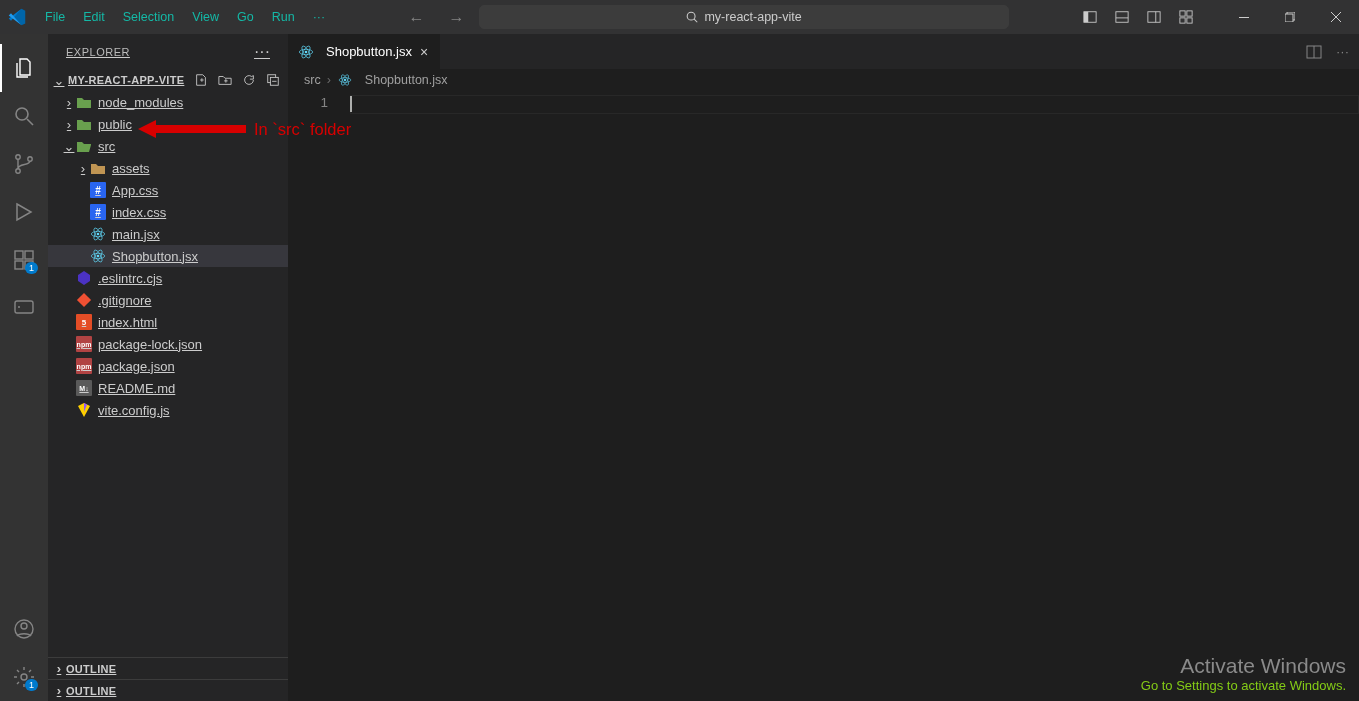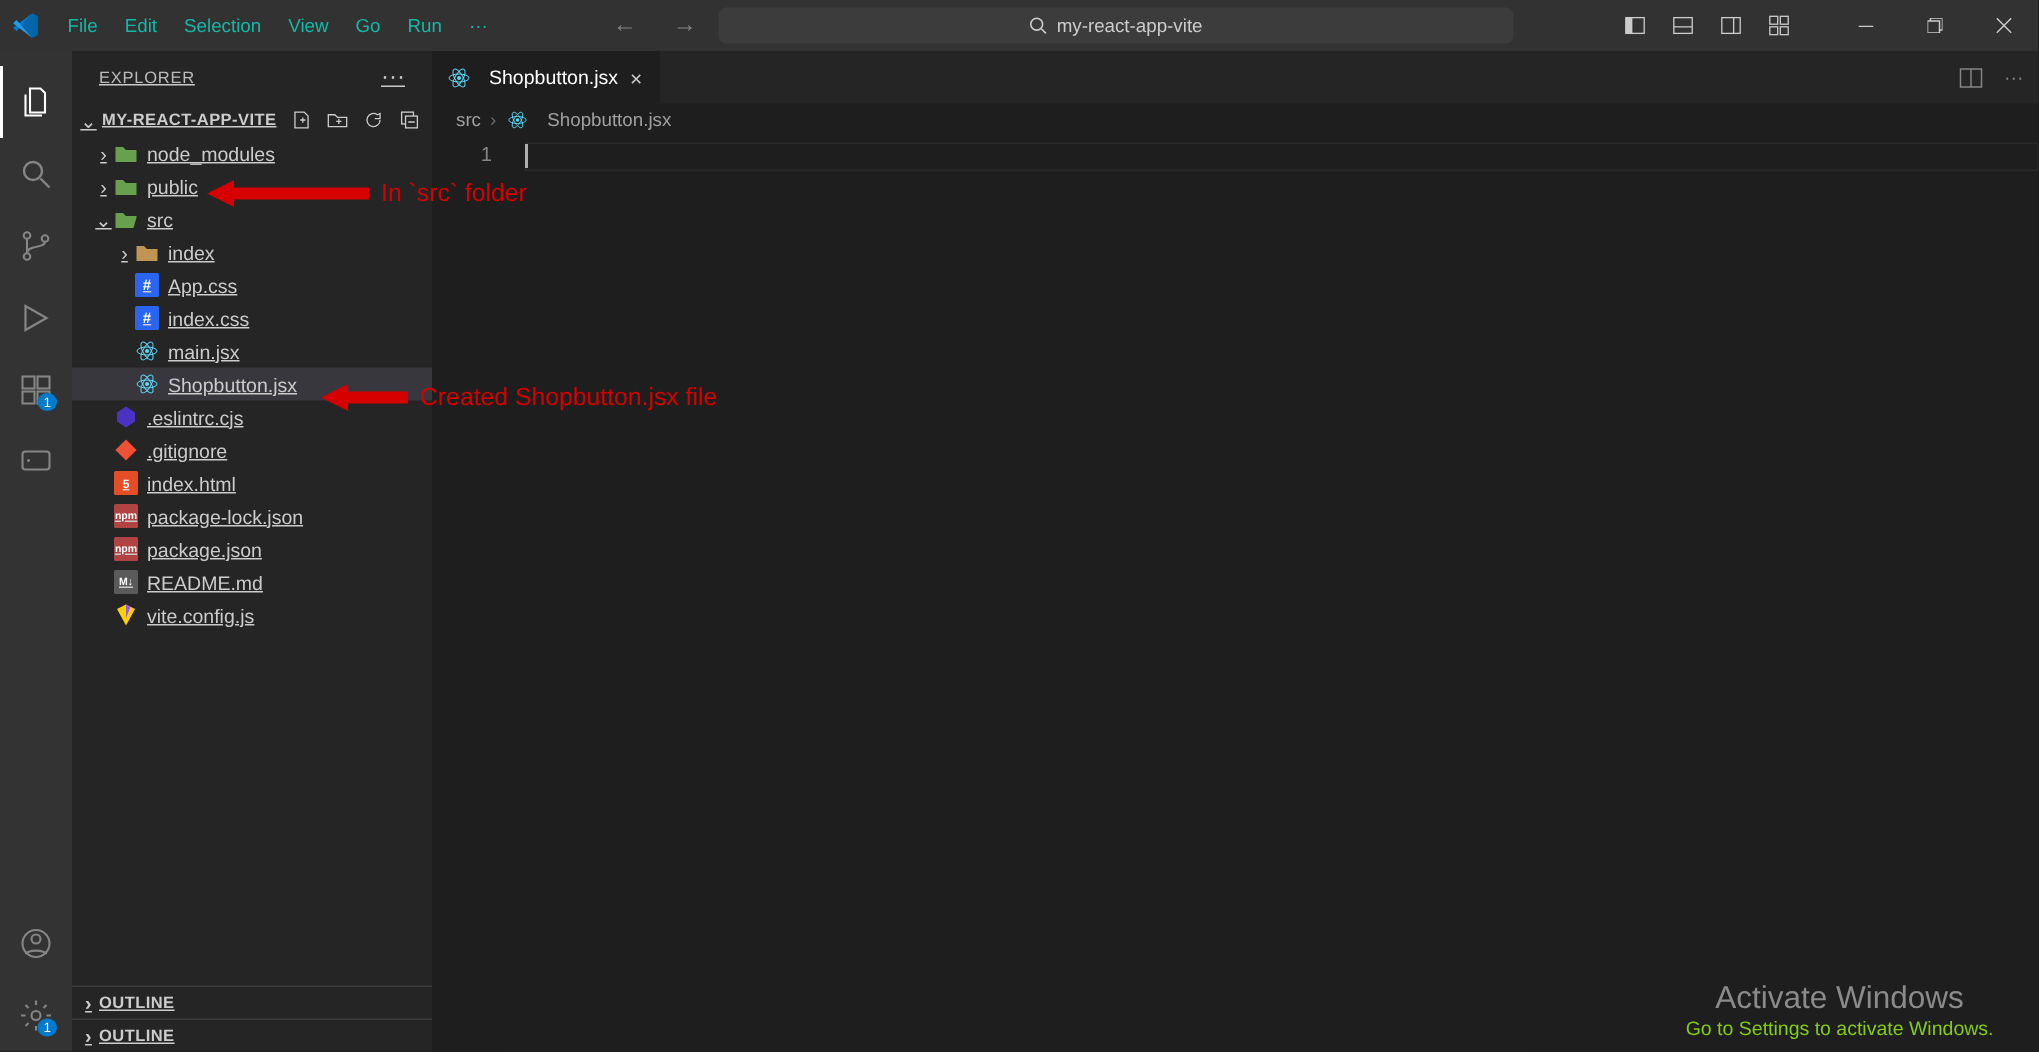--- a/index.html
+++ b/index.html
@@ -65,21 +65,21 @@
   .gutter { width:62px; text-align:right; padding-right:22px; color:#858585; font-family:Consolas,monospace; font-size:13.5px; padding-top:4px; }
   .code-area { flex:1; padding-top:4px; border-left:0; position:relative; }
   .cursor-line { height:19px; border:1px solid #282828; }
   .cursor { position:absolute; left:0; top:5px; width:2px; height:16px; background:#aeafad; }
 
   
   .annotation { position:absolute; color:#d70000; display:flex; align-items:center; z-index:10; font-family:"Segoe UI"; font-size:16.5px; pointer-events:none; }
   .arrow-svg { margin-right:6px; }
 
   
-  .watermark { position:absolute; right:30px; bottom:8px; color:#7a7a7a; text-align:center; }
+  .watermark { position:absolute; right:13px; bottom:8px; color:#7a7a7a; text-align:right; }
   .watermark .l1 { font-size:21px; color:#8a8a8a; }
   .watermark .l2 { font-size:13px; color:#84cc16; }
 </style>
 </head>
 <body>
 
 <div class="title-bar">
   <svg class="vscode-logo" viewBox="0 0 24 24">
       <path fill="#0065A9" d="M23 3.5L18 1 7 12l11 11 5-2.5v-17z"></path>
       <path fill="#007ACC" d="M18 1L1 14l3 3 14-16z"></path>
@@ -262,21 +262,21 @@
           </span>
           <span>src</span>
         </div>
       <div class="tree-row indent2">
           <span class="chev">›</span>
           <span class="file-icon">
             <svg width="16" height="14">
               <path fill="#c09553" d="M1 3h5l2 2h7v8H1z"></path>
             </svg>
           </span>
-          <span>index</span>
+          <span>assets</span>
         </div>
       <div class="tree-row indent2">
           <span class="chev"></span>
           <span class="file-icon" style="background:#2965f1;color:#fff;border-radius:1px;font-weight:bold;">#</span>
           <span>App.css</span>
         </div>
       <div class="tree-row indent2">
           <span class="chev"></span>
           <span class="file-icon" style="background:#2965f1;color:#fff;border-radius:1px;font-weight:bold;">#</span>
           <span>index.css</span>
@@ -414,26 +414,20 @@
       </div>
     </div>
 
     <div class="annotation" style="left:-150px; top:84px;justify-content:space-between;">
       <svg class="arrow-svg" width="110" height="22" viewBox="0 0 110 22">
           <path fill="#d70000" d="M0 11 L18 2 L18 7 L108 7 L108 15 L18 15 L18 20 Z"></path>
         </svg>
       <span>In `src` folder</span>
     </div>
 
-    <div class="annotation" style="left:-74px; top:220px;">
-      <svg class="arrow-svg" width="60" height="22" viewBox="0 0 60 22">
-          <path fill="#d70000" d="M0 11 L18 2 L18 7 L58 7 L58 15 L18 15 L18 20 Z"></path>
-        </svg>
-      <span>Created Shopbutton.jsx file</span>
-    </div>
 
     <div class="watermark">
       <div class="l1">Activate Windows</div>
       <div class="l2">Go to Settings to activate Windows.</div>
     </div>
   </div>
 
 </div>
 
 </body></html>

